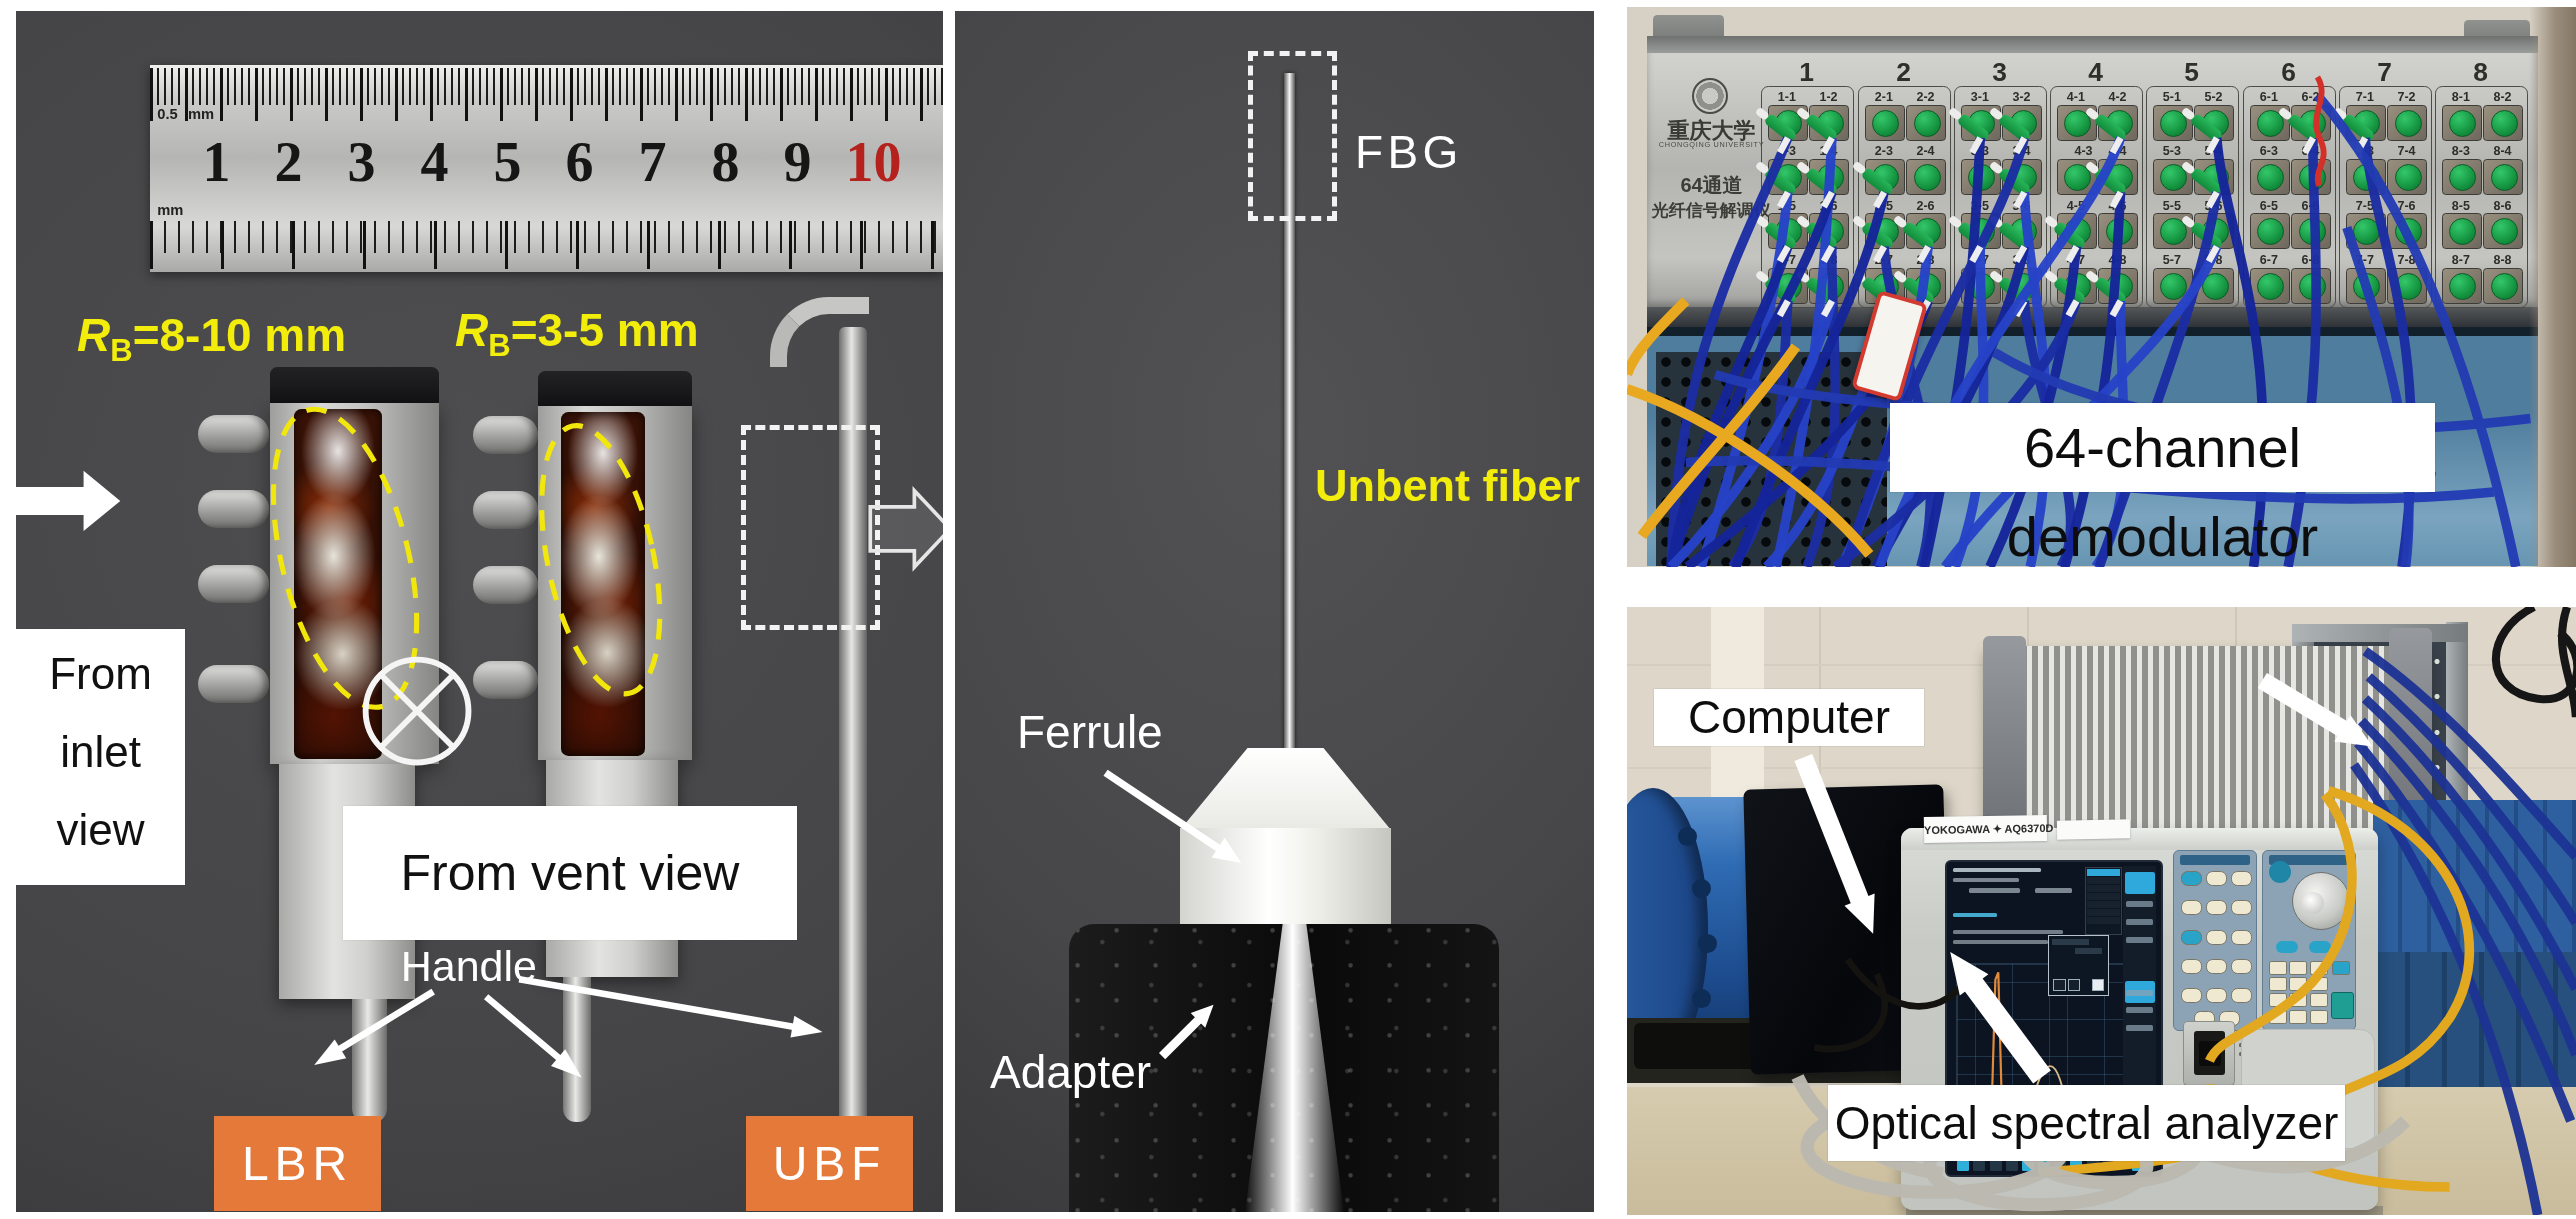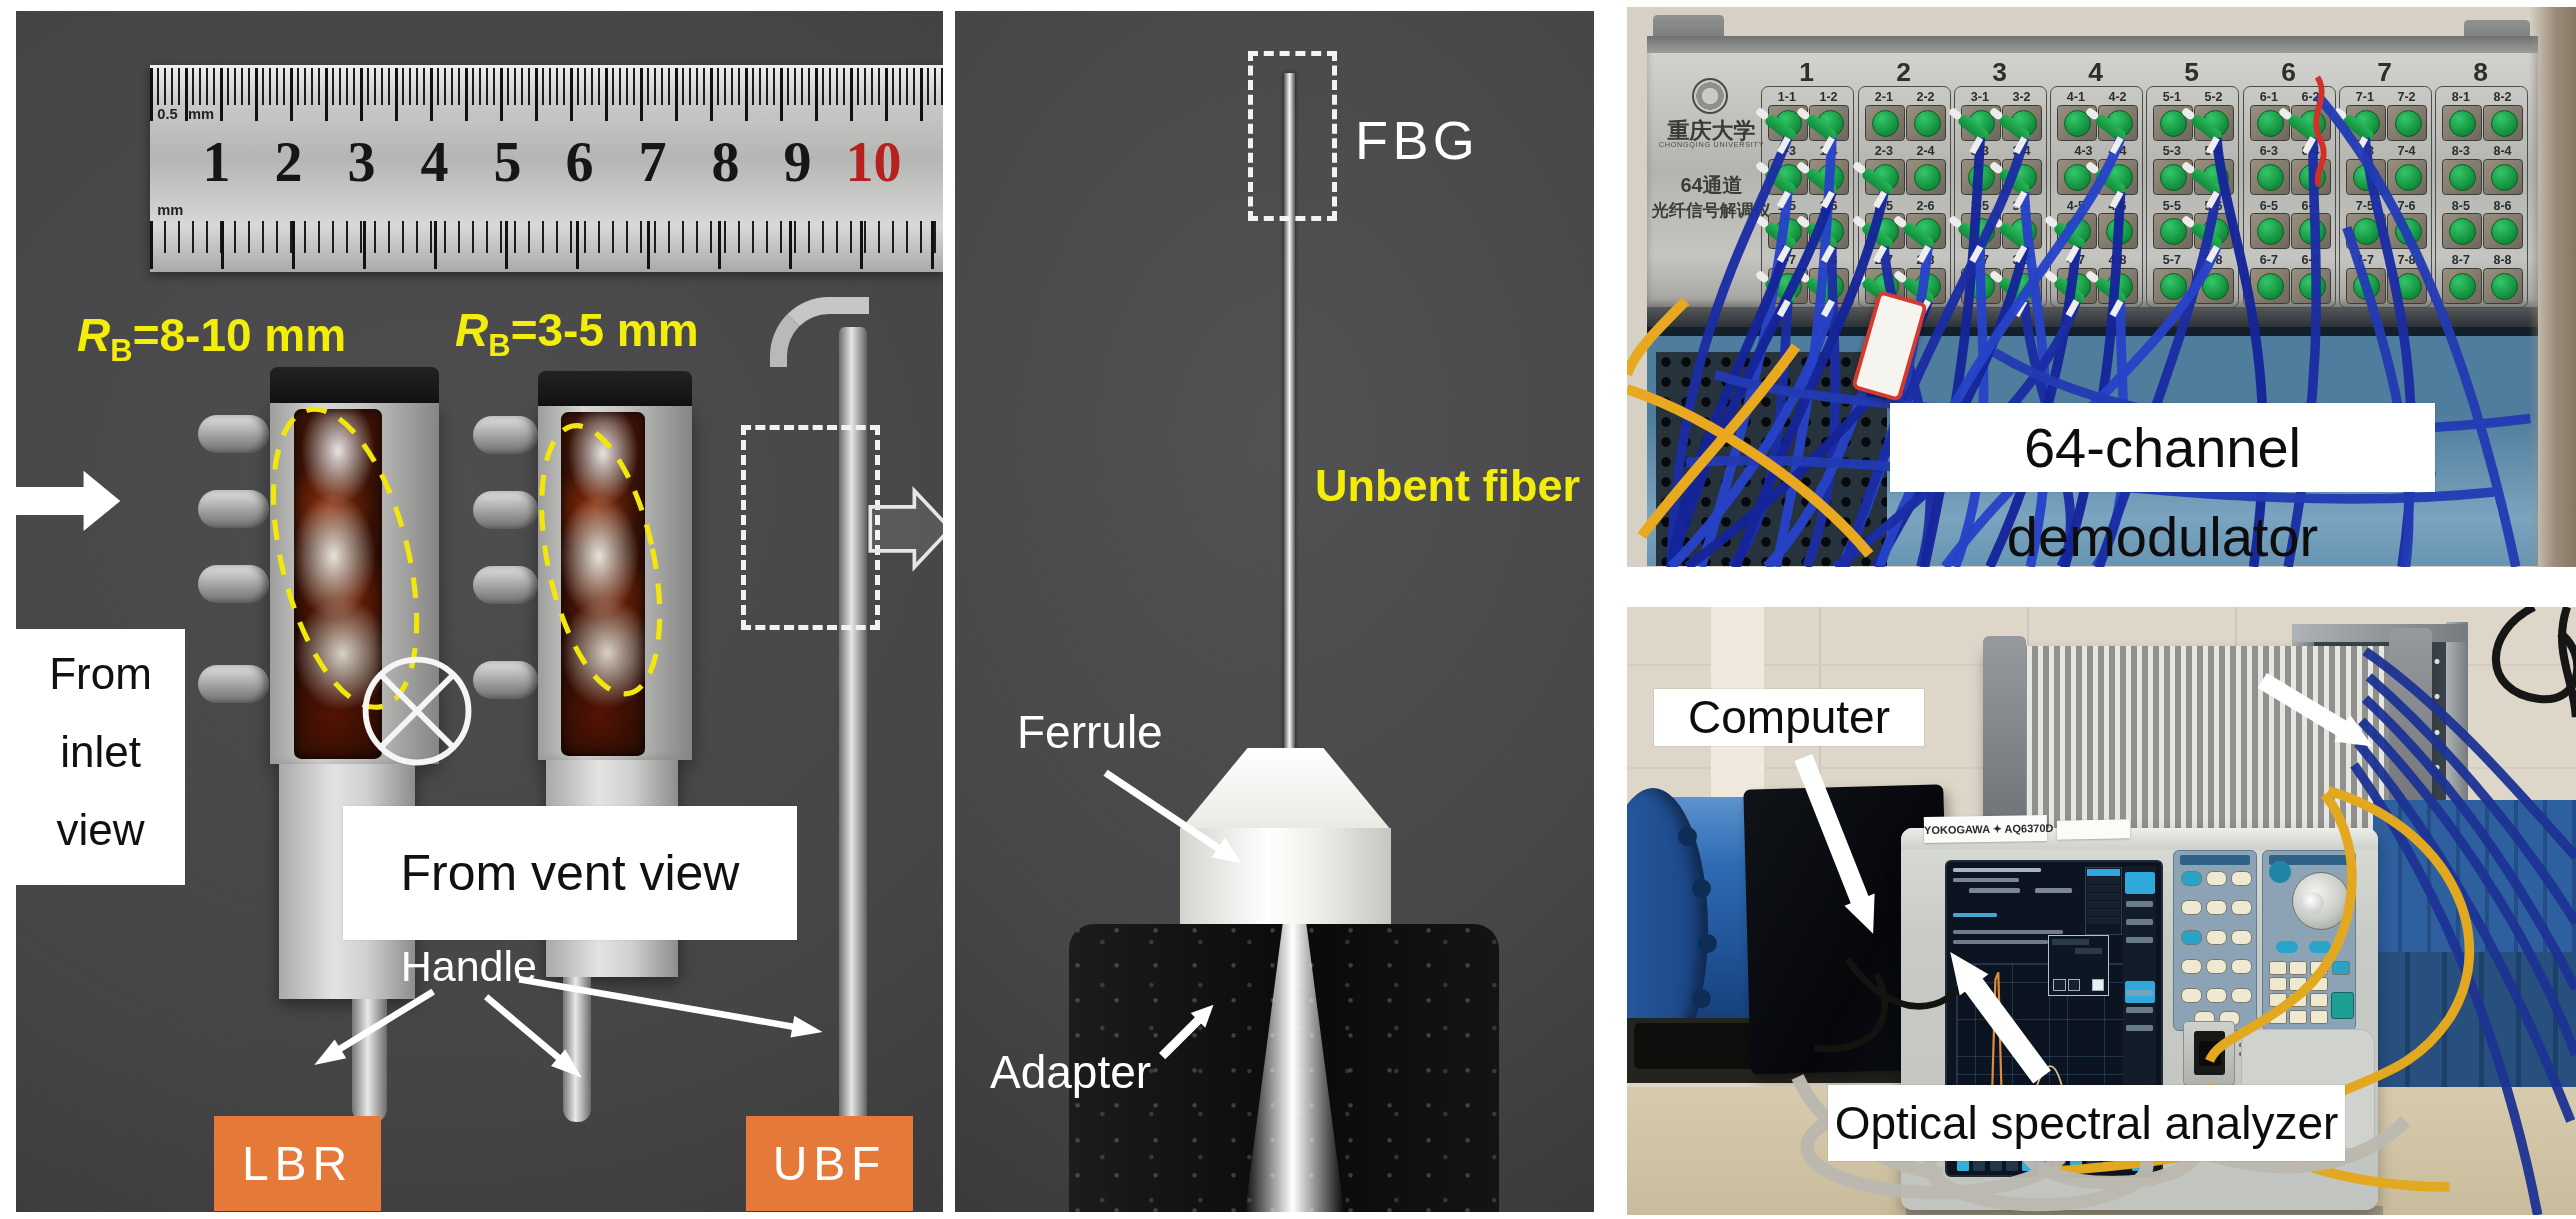--- a/index.html
+++ b/index.html
@@ -284,21 +284,21 @@
   </div>
 
   <div id="panel-middle" class="photo">
     <div class="fiber abs"></div>
     <div class="ferrule-top abs"></div>
     <div class="ferrule-body abs"></div>
     <div class="adapter abs"></div>
     <div class="adapter-streak abs"></div>
 
     <div class="dashedbox" style="left:293px;top:40px;width:79px;height:160px;"></div>
-    <div class="white-label" style="left:400px;top:98px;font-size:54px;letter-spacing:4.4px;">FBG</div>
+    <div class="white-label" style="left:400px;top:114px;font-size:46px;letter-spacing:4.4px;">FBG</div>
     <div class="yellow-label" style="left:360px;top:449px;font-size:45px;">Unbent fiber</div>
     <div class="white-label" style="left:62px;top:694px;">Ferrule</div>
     <div class="white-label" style="left:35px;top:1034px;">Adapter</div>
 
     <svg class="overlay" width="639" height="1201" viewBox="0 0 870 1635">
       <g stroke="#ffffff" stroke-width="10" fill="#ffffff">
         <line x1="205" y1="1037" x2="362" y2="1142"></line>
         <polygon points="390,1160 349.5,1152.3 367.2,1125.7" stroke="none"></polygon>
       </g>
       <g stroke="#ffffff" stroke-width="12" fill="#ffffff">

